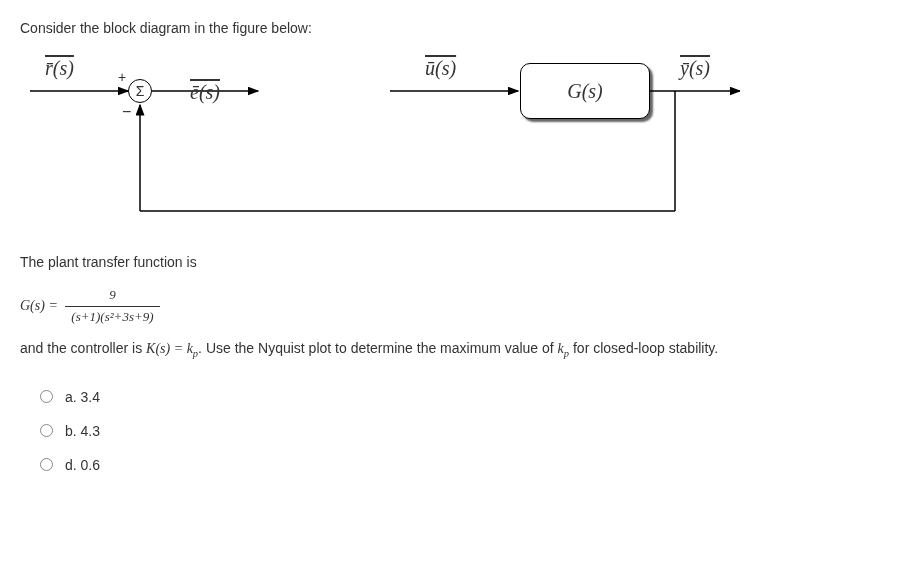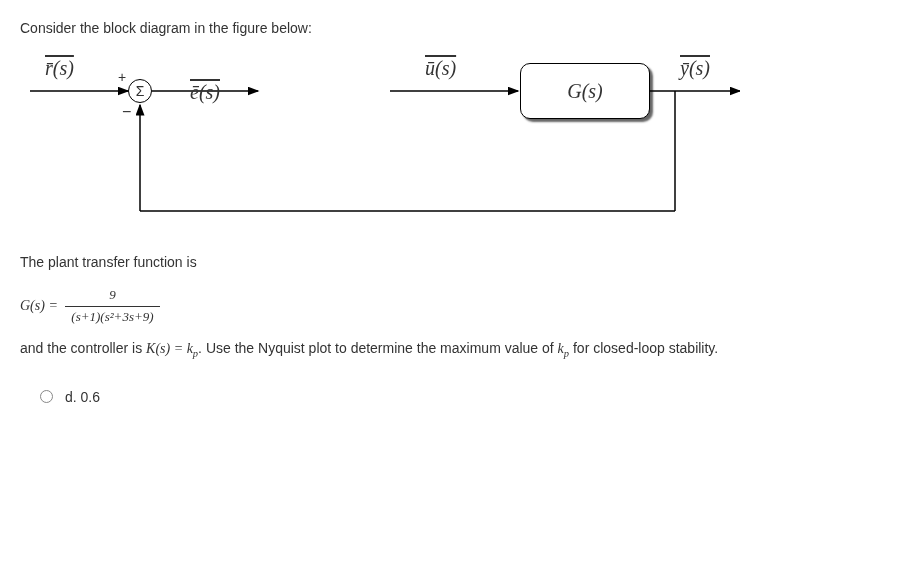--- a/index.html
+++ b/index.html
@@ -173,15 +173,23 @@
   </span>
 </div>
 
 <div class="question-line">
   <span>and the controller is </span><span class="math">K(s) = k</span><span class="math sub">p</span><span>. Use the Nyquist plot to determine the maximum value of </span><span class="math">k</span><span class="math sub">p</span><span> for closed-loop stability.</span>
 </div>
 
 <div class="options">
   <div class="option">
     <div class="radio"></div>
+    <span>a. 3.4</span>
+  </div>
+  <div class="option">
+    <div class="radio"></div>
+    <span>b. 4.3</span>
+  </div>
+  <div class="option">
+    <div class="radio"></div>
     <span>d. 0.6</span>
   </div>
 </div>
 
 </body></html>

